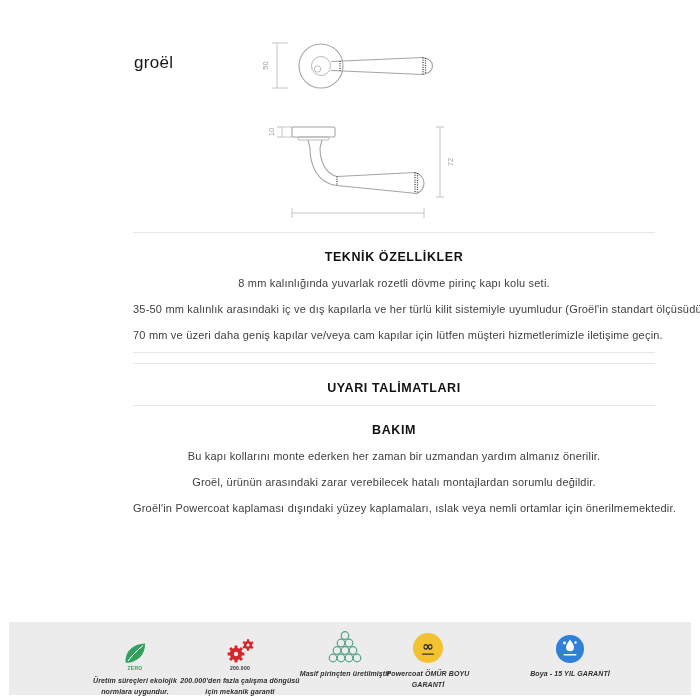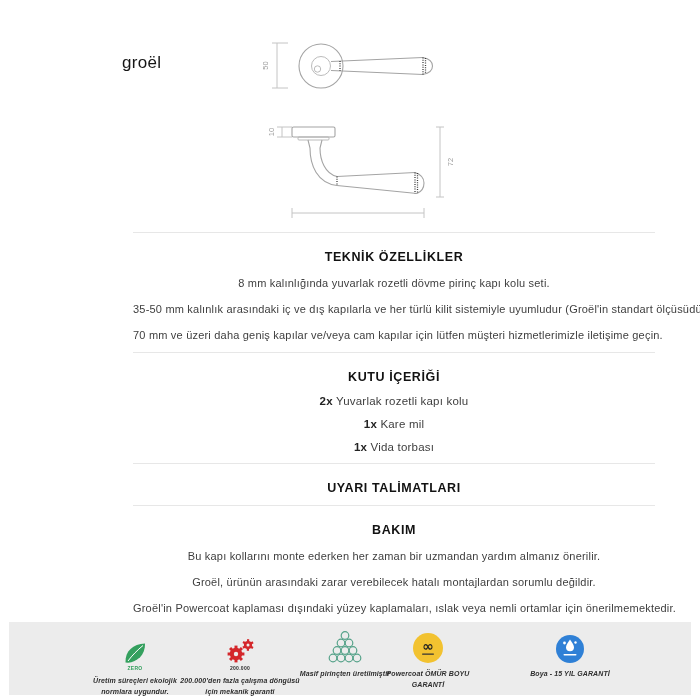--- a/index.html
+++ b/index.html
@@ -6,21 +6,21 @@
   body{
     width:700px;height:700px;background:#ffffff;
     font-family:"Liberation Sans",sans-serif;
     -webkit-font-smoothing:antialiased;
     position:relative;overflow:hidden;
   }
   .page{position:relative;width:700px;height:700px;background:#fff;}
 
   
   .logo{
-    position:absolute;left:122px;top:53px;
+    position:absolute;left:134px;top:53px;
     font-size:17px;font-weight:500;color:#161616;letter-spacing:.3px;
   }
 
   
   .drawing{position:absolute;left:250px;top:20px;}
   .drawing .outline{stroke:#a4a4a4;stroke-width:1.1;fill:none;}
   .drawing .thin{stroke:#b3b3b3;stroke-width:.9;fill:none;}
   .drawing .dim{stroke:#c4c4c4;stroke-width:1;fill:none;}
   .drawing .knurl{stroke:#3c3c3c;stroke-width:1.3;fill:none;stroke-dasharray:1 1.3;}
   .drawing text{fill:#9b9b9b;font-size:7.5px;font-family:"Liberation Sans",sans-serif;}
@@ -120,35 +120,20 @@
 
     <div>
       <h2 class="sec-title">TEKNİK ÖZELLİKLER</h2>
       <p class="body-text">8 mm kalınlığında yuvarlak rozetli dövme pirinç kapı kolu seti.</p>
       <p class="body-text">35-50 mm kalınlık arasındaki iç ve dış kapılarla ve her türlü kilit sistemiyle uyumludur (Groël'in standart ölçüsüdür).*</p>
       <p class="body-text">70 mm ve üzeri daha geniş kapılar ve/veya cam kapılar için lütfen müşteri hizmetlerimizle iletişime geçin.</p>
     </div>
 
     <hr class="divider">
 
-    <div>
-      <h2 class="sec-title">KUTU İÇERİĞİ</h2>
-      <div class="list-row">
-        <span class="qty">2x</span>
-        <span>Yuvarlak rozetli kapı kolu</span>
-      </div>
-      <div class="list-row">
-        <span class="qty">1x</span>
-        <span>Kare mil</span>
-      </div>
-      <div class="list-row">
-        <span class="qty">1x</span>
-        <span>Vida torbası</span>
-      </div>
-    </div>
 
     <hr class="divider">
 
     <div>
       <h2 class="sec-title">UYARI TALİMATLARI</h2>
     </div>
 
     <hr class="divider">
 
     <div>

